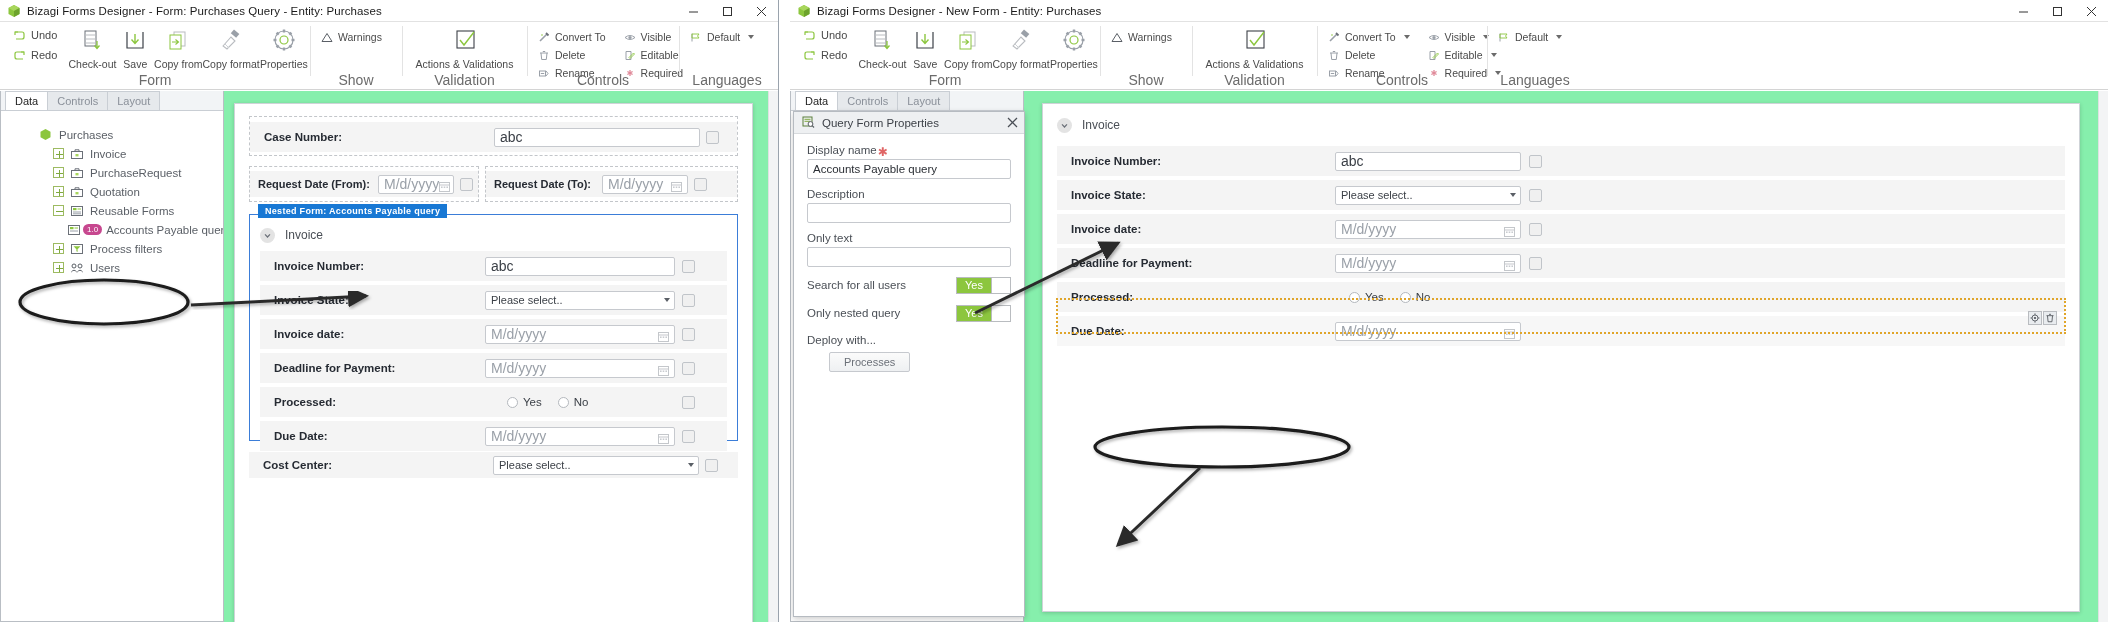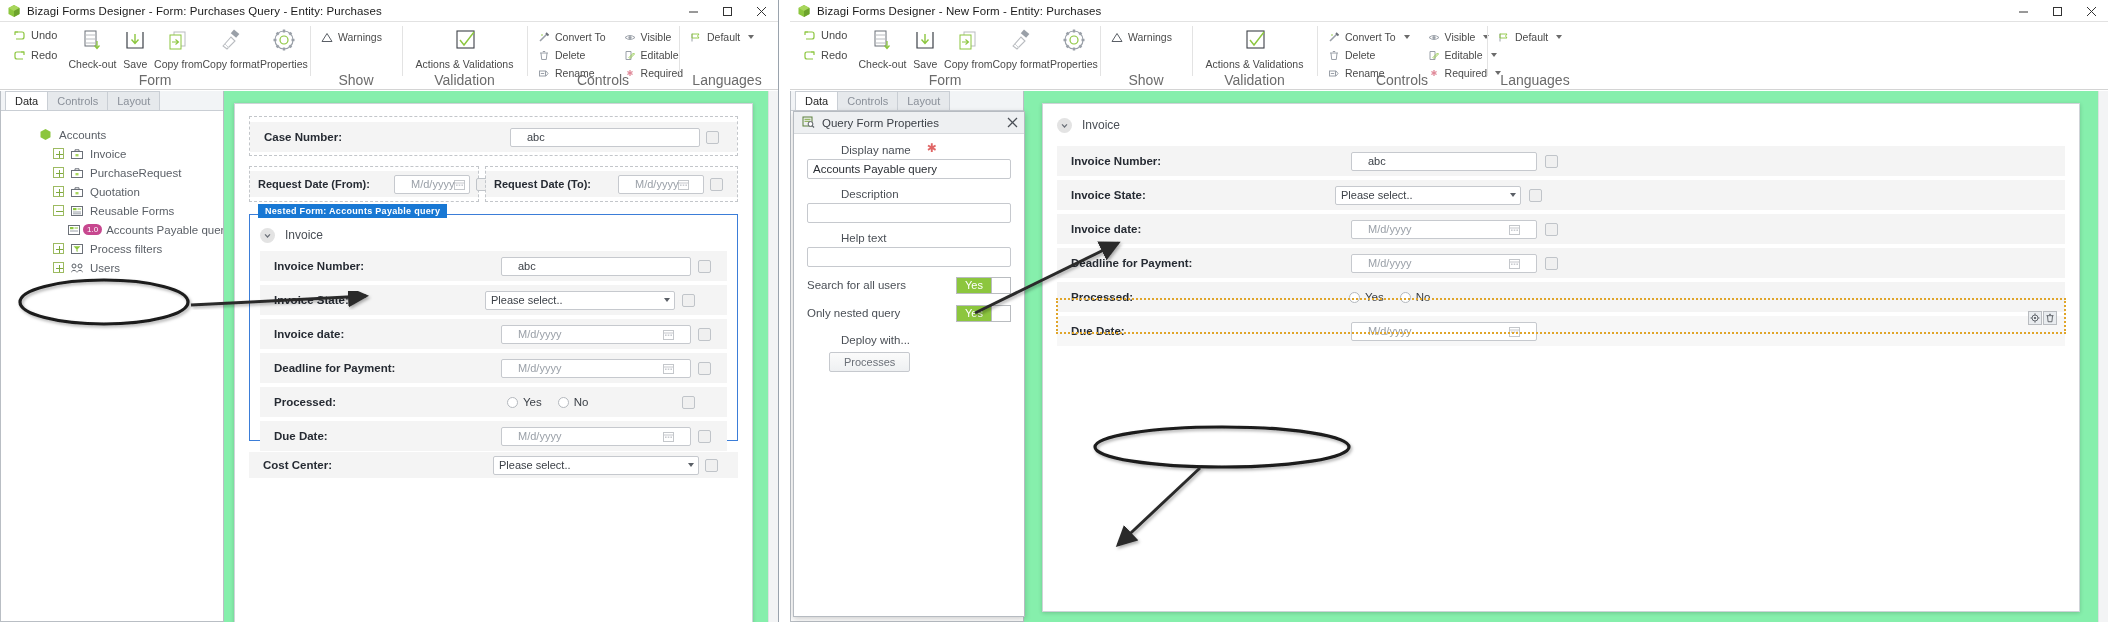--- a/index.html
+++ b/index.html
@@ -88,21 +88,21 @@
   
   .canvas { flex: 1; position: relative; overflow: hidden; }
   .form-card { position: absolute; background: #fff; border: 1px solid #cfd3d8;
                box-shadow: 0 1px 4px rgba(0,0,0,.18); }
 
   .frow { display: flex; align-items: center; height: 30px; background: #f4f4f4;
           margin: 0 0 4px 0; padding-left: 14px; position: relative; }
   .frow .flabel { font-size: 11.5px; color: #262b33; font-weight: bold; white-space: nowrap; }
   .fctrl { position: absolute; display: flex; align-items: center; }
   .finput { height: 19px; background: #fff; border: 1px solid #c6c9ce; border-radius: 2px;
-            font-size: 11px; color: #3a3f46; padding: 0 16px; display: flex; align-items: center; margin-left: 16px; }
+            font-size: 14px; color: #3a3f46; padding: 0 5px; display: flex; align-items: center; }
   .finput.ph { color: #9aa0a8; }
   .fdate { justify-content: space-between; }
   .calico { width: 11px; height: 11px; opacity: .5; flex: 0 0 auto; }
   .fsel { height: 19px; background: #fff; border: 1px solid #c6c9ce; border-radius: 2px;
           font-size: 11px; color: #3a3f46; padding: 0 4px 0 5px; display: flex;
           align-items: center; justify-content: space-between; }
   .sel-caret { width: 0; height: 0; border-left: 3.5px solid transparent;
                border-right: 3.5px solid transparent; border-top: 4px solid #5a5f66; }
   .sqbox { width: 13px; height: 13px; border: 1px solid #c0c4c9; background: #f0f0f0;
            border-radius: 2px; flex: 0 0 auto; }
@@ -136,21 +136,21 @@
   .prop-title .ptxt { font-size: 11.5px; color: #3d4148; margin-left: 7px; flex: 1; }
   .prop-tabs { display: flex; height: 24px; background: #fff; padding-left: 8px;
                align-items: flex-end; border-bottom: 1px solid #d7dadd; }
   .ptab { height: 23px; padding: 0 14px; font-size: 11.5px; display: flex; align-items: center;
           border: 1px solid #d7dadd; border-bottom: none; color: #8a9099;
           background: linear-gradient(#fbfbfb,#eceef0); margin-right: 2px; }
   .ptab.active { background: #fff; color: #2a2e34; position: relative; z-index: 2;
                  border-bottom: 1px solid #fff; margin-bottom: -1px; }
   .prop-body { padding: 10px 13px 0 13px; }
   .plabel { font-size: 11.5px; color: #4a4f56; margin-bottom: 3px; display: flex;
-            align-items: flex-start; gap: 16px; margin-left: 34px; }
+            align-items: flex-end; gap: 1px; }
   .req { color: #e06666; font-size: 12px; line-height: 8px; }
   .pinput { height: 20px; border: 1px solid #c6c9ce; background: #fff; border-radius: 2px;
             font-size: 11.5px; color: #2a2e34; padding: 0 5px; display: flex; align-items: center;
             margin-bottom: 9px; }
   .toggle-row { display: flex; align-items: center; justify-content: space-between;
                 margin-bottom: 10px; height: 18px; }
   .toggle-row .tlabel { font-size: 11.5px; color: #4a4f56; }
   .toggle { width: 55px; height: 17px; border: 1px solid #b9bcc0; display: flex; }
   .toggle .on { flex: 1; background: #8cc63e; color: #fff; font-size: 11px;
                 display: flex; align-items: center; justify-content: center; }
@@ -412,21 +412,21 @@
             </div>
         </div>
         <div class="tree">
 
           <div class="node" style="padding-left:38px;">
             <span class="nico">
               <svg width="13" height="13" viewBox="0 0 13 13">
                   <polygon points="6.5,1 11.5,3.7 11.5,9.3 6.5,12 1.5,9.3 1.5,3.7" fill="#8cc63e"></polygon>
                 </svg>
             </span>
-            <span>Accounts</span>
+            <span>Purchases</span>
           </div>
 
           <div class="node" style="padding-left:52px;">
             <span class="expander plus"></span>
             <span class="nico">
               <svg width="14" height="12" viewBox="0 0 14 12">
                 <rect x="1.5" y="3.5" width="11" height="7" fill="none" stroke="#6b7078" stroke-width="1"></rect>
                 <path d="M5 3.5 L5 1.8 L9 1.8 L9 3.5" fill="none" stroke="#6b7078" stroke-width="1"></path>
                 <rect x="5.5" y="6" width="3" height="2.4" fill="#a8d65c"></rect>
               </svg>
@@ -960,21 +960,21 @@
             </div>
 
             <div class="plabel">
               <span>Description</span>
             </div>
             <div class="pinput">
               <span></span>
             </div>
 
             <div class="plabel">
-              <span>Help text</span>
+              <span>Only text</span>
             </div>
             <div class="pinput">
               <span></span>
             </div>
 
             <div class="toggle-row">
               <span class="tlabel">Search for all users</span>
               <span class="toggle">
                 <span class="on">Yes</span>
                 <span class="knob"></span>

